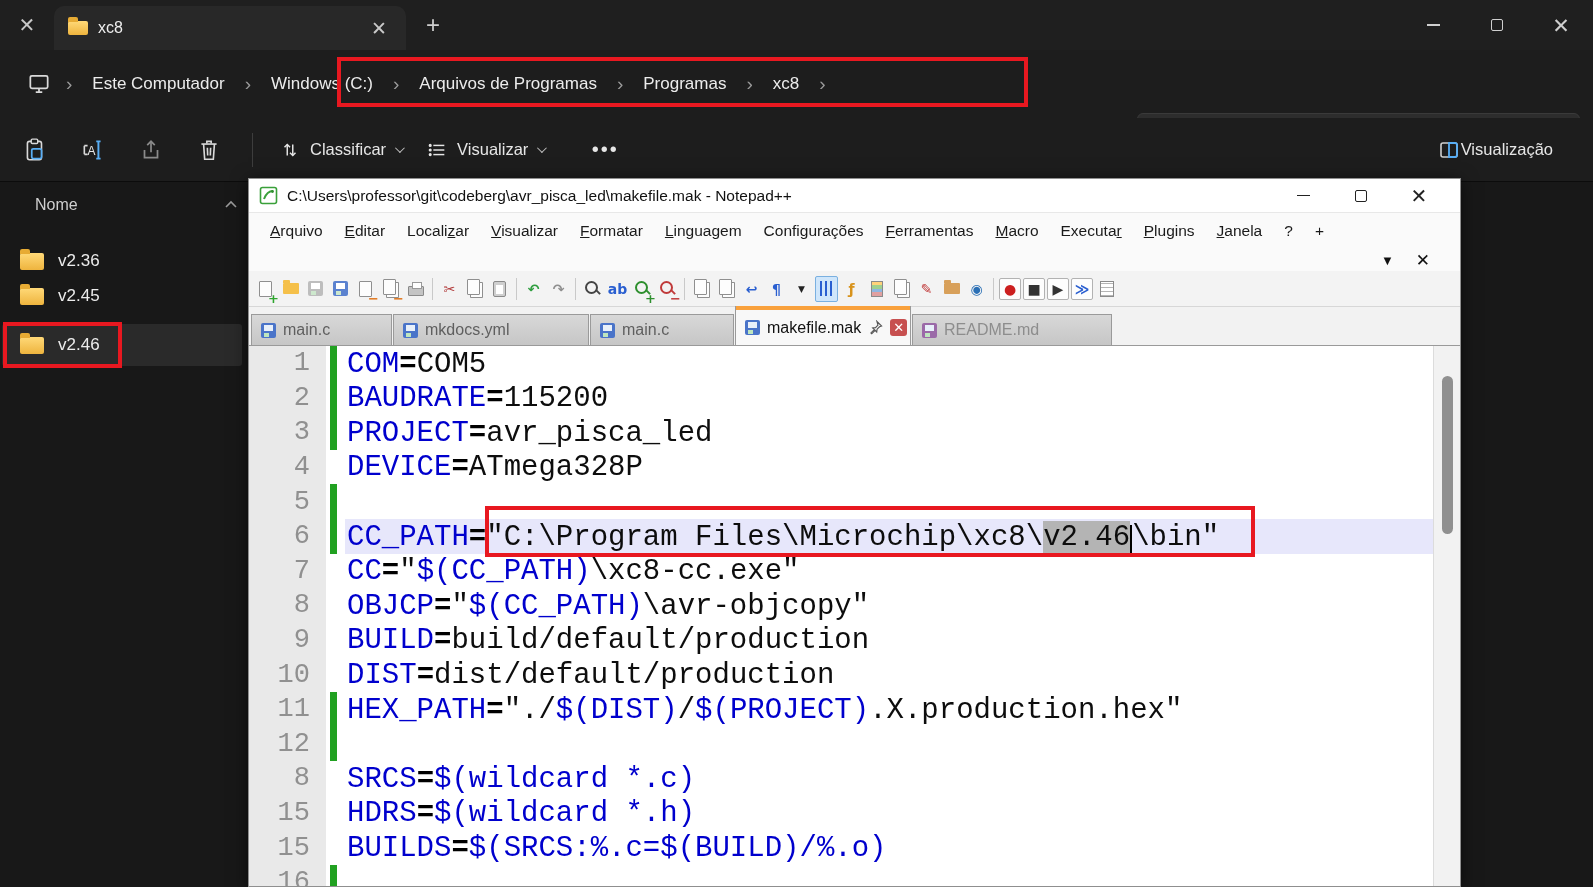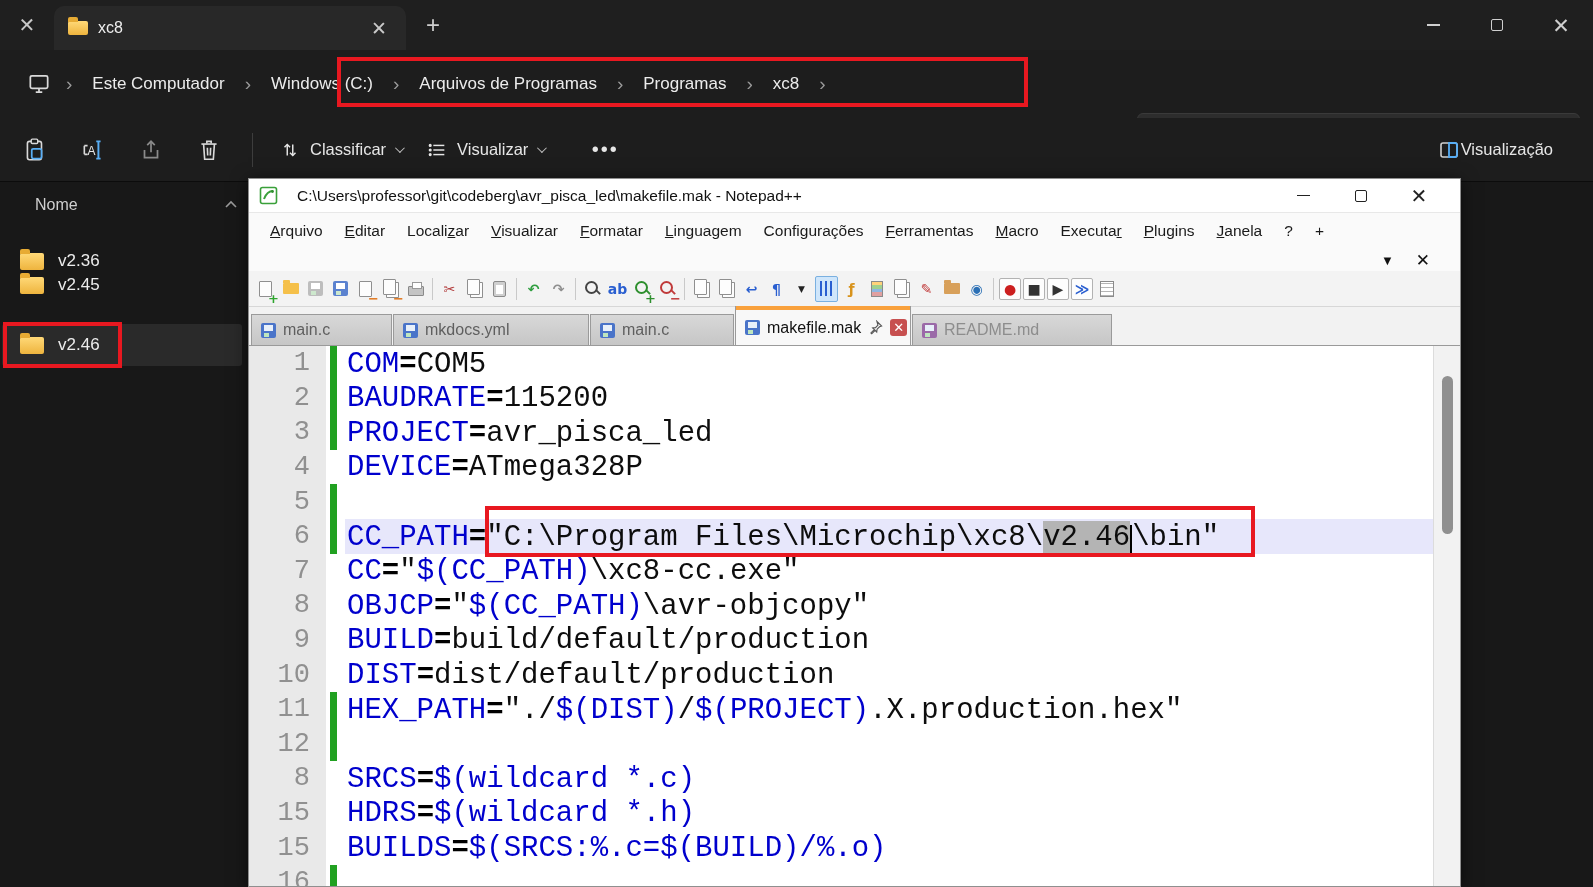--- a/index.html
+++ b/index.html
@@ -43,21 +43,21 @@
   .list-chev{position:absolute;left:224px;top:18px;}
   .frow{position:absolute;left:2px;width:240px;height:42px;display:flex;align-items:center;gap:14px;padding-left:18px;
         color:#ececec;font-size:17px;border-radius:3px;}
   .frow.sel{background:#2a2a2a;}
   .fold-y{width:24px;height:17px;background:linear-gradient(#ffd978,#eeb43e);border-radius:2px;position:relative;flex:0 0 auto;}
   .fold-y:before{content:'';position:absolute;top:-4px;left:0;width:10px;height:5px;background:#e7ab34;border-radius:2px 2px 0 0;}
 
   
   #npwin{position:absolute;left:248px;top:178px;width:1213px;height:709px;background:#f0f0f0;
          border:1px solid #8f8f8f;box-shadow:0 3px 16px rgba(0,0,0,.6);z-index:10;}
-  .np-title{height:34px;background:#ffffff;display:flex;align-items:center;padding-left:10px;gap:19px;border-bottom:1px solid #e8e8e8;}
+  .np-title{height:34px;background:#ffffff;display:flex;align-items:center;padding-left:10px;gap:9px;border-bottom:1px solid #e8e8e8;}
   .np-title .ttl{font-size:15.5px;color:#111;}
   .np-wc{margin-left:auto;display:flex;gap:16px;margin-right:20px;}
   .np-wc .wcb{width:42px;height:30px;display:flex;align-items:center;justify-content:center;color:#222;}
   .np-wc .minline{background:#222;}
   .np-wc .maxbox{border-color:#222;}
   .np-menu{height:36px;background:#fafafa;display:flex;align-items:center;padding-left:10px;font-size:15.5px;color:#1a1a1a;}
   .mitem{padding:6px 11px;}
   .np-subrow{height:22px;background:#fafafa;display:flex;align-items:center;justify-content:flex-end;gap:22px;padding-right:30px;color:#111;}
   .np-subrow .dd{font-size:13px;} .np-subrow .xx{font-size:17px;}
   .np-tools{height:36px;background:#f3f3f3;border-bottom:1px solid #d7d7d7;display:flex;align-items:center;padding-left:4px;}
@@ -250,21 +250,21 @@
     <span class="list-chev">
       <svg width="14" height="9" viewBox="0 0 14 9" fill="none" stroke="#9a9a9a" stroke-width="1.6">
           <path d="M2 7 L7 2 L12 7"></path>
         </svg>
     </span>
     <div id="folderlist">
         <div class="frow" style="top: 58px;">
           <span class="fold-y"></span>
           <span>v2.36</span>
         </div>
-        <div class="frow" style="top: 82px;">
+        <div class="frow" style="top: 93px;">
           <span class="fold-y"></span>
           <span>v2.45</span>
         </div>
         <div class="frow sel" style="top: 142px;">
           <span class="fold-y"></span>
           <span>v2.46</span>
         </div>
       </div>
   </div>
 

